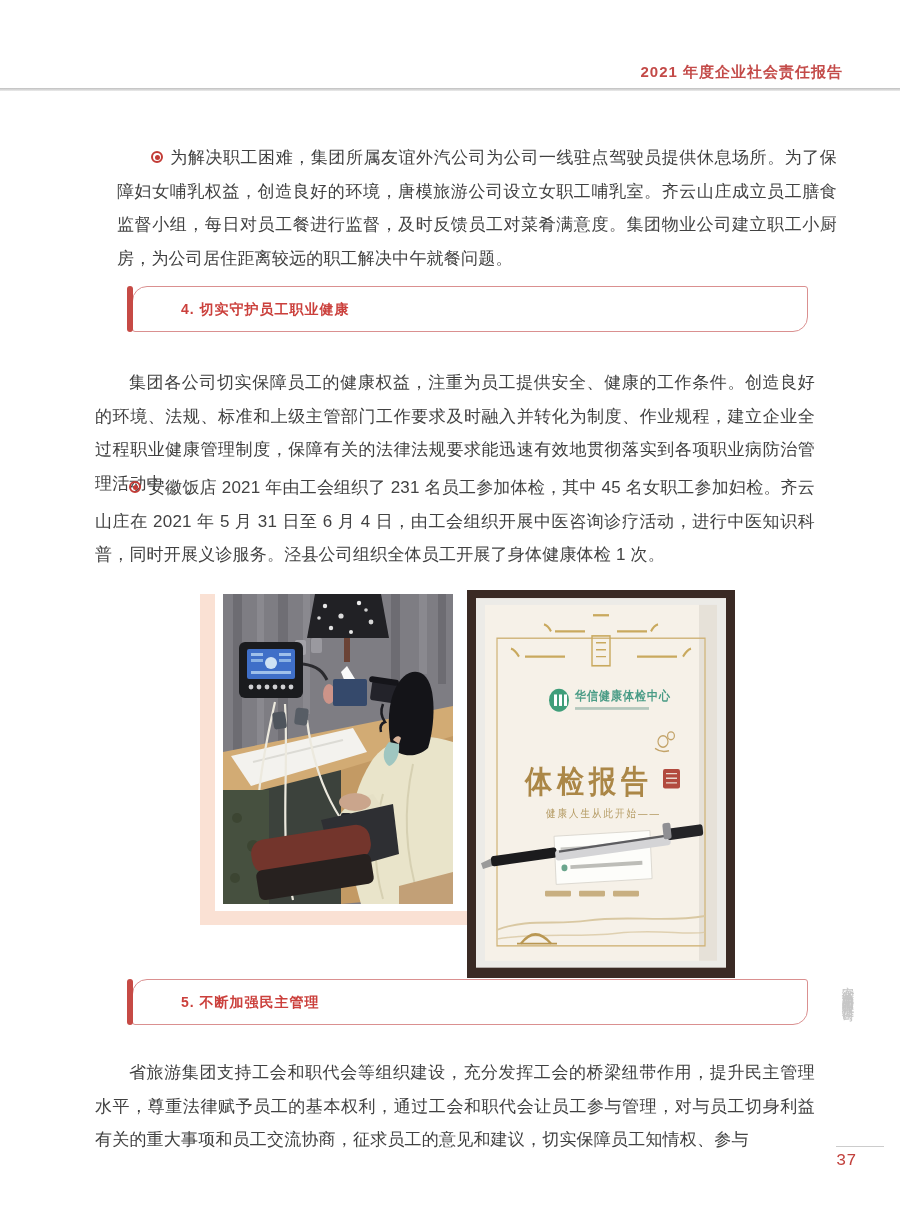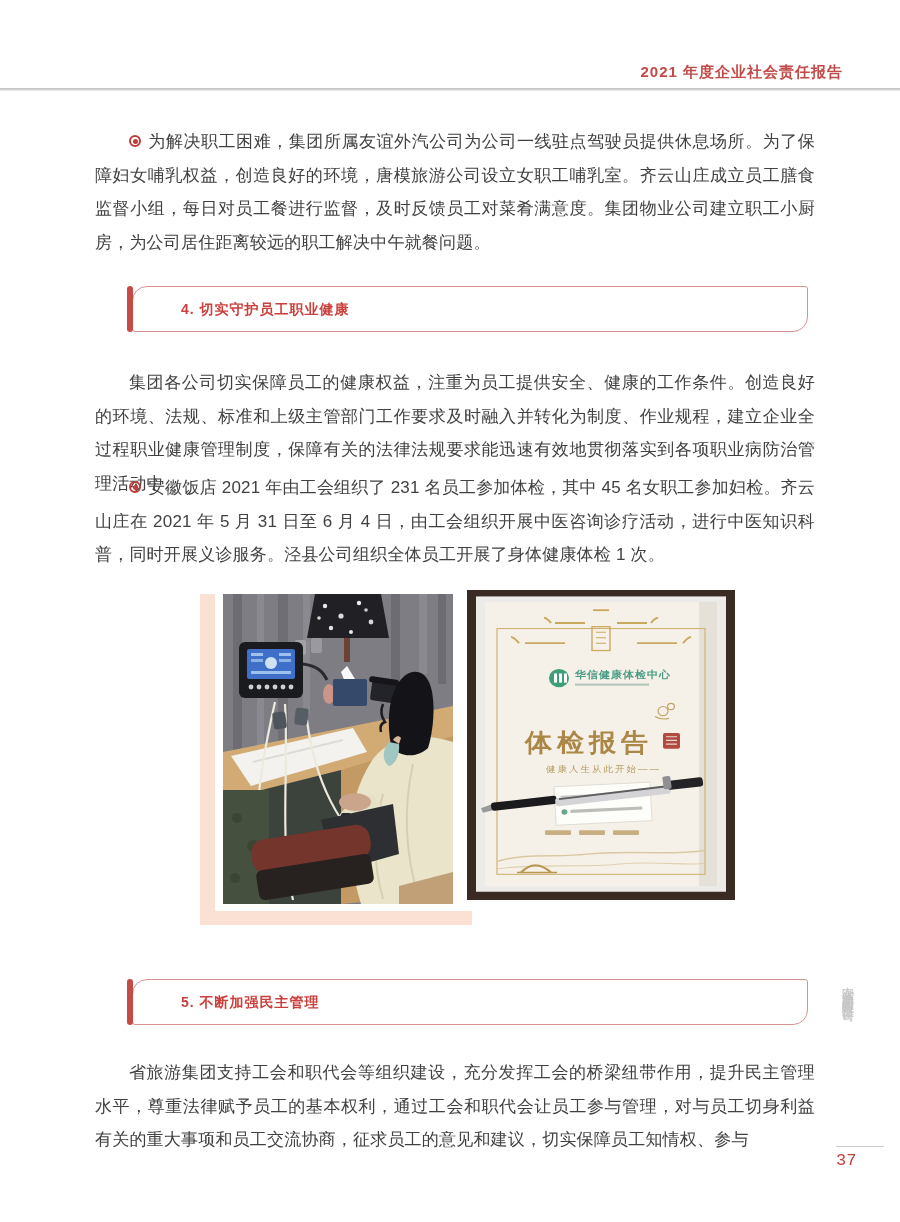--- a/index.html
+++ b/index.html
@@ -18,21 +18,21 @@
     position:absolute; top:88px; left:0; width:900px; height:3px;
     background:linear-gradient(#bfbfbf,#ececec);
   }
   
   .body-text {
     position:absolute; left:95px; width:720px;
     font-size:17px; line-height:33.5px; color:#414141;
     text-align:justify; letter-spacing:0.2px;
   }
   .indent { text-indent:2em; }
-  .p-welfare   { top:108px; }
+  .p-welfare   { top:124px;margin-left:22px; }
   .p-policy    { top:349px; }
   .p-checkup   { top:454px; }
   .p-democracy { top:1039px; }
   .bullet {
     display:inline-block; width:8px; height:8px; border-radius:50%;
     border:2.5px solid #c23b36; position:relative; margin-right:7px;
     vertical-align:0px; background:transparent;
   }
   .bullet::after {
     content:''; position:absolute; left:1.5px; top:1.5px; width:5px; height:5px;
@@ -51,21 +51,21 @@
   .section-box .section-title {
     display:block; padding-left:48px; line-height:44px;
     font-size:14px; font-weight:bold; color:#cb403c; letter-spacing:1px;
   }
   .box-4 { top:286px; }
   .box-5 { top:979px; }
   
   .peach-bar-v { position:absolute; left:200px; top:594px; width:15px; height:331px; background:#fae1d4; }
   .peach-bar-h { position:absolute; left:200px; top:911px; width:272px; height:14px; background:#fae1d4; }
   .photo-left  { position:absolute; left:223px; top:594px; width:230px; height:310px; }
-  .photo-right { position:absolute; left:467px; top:590px; width:268px; height:310px; }
+  .photo-right { position:absolute; left:467px; top:590px; width:268px; height:388px; }
   .photo-left svg, .photo-right svg { display:block; width:100%; height:100%; }
   
   .side-company {
     position:absolute; left:839px; top:976px; height:170px;
     writing-mode:vertical-rl; font-size:12.5px; letter-spacing:2px; color:#c6c6c6;
   }
   .footer-rule { position:absolute; left:836px; top:1146px; width:48px; border-top:1px solid #cccccc; }
   .page-number { position:absolute; left:836px; top:1151px; font-size:17px; color:#c2413d;font-family:Liberation Mono, monospace; }
   
   .svg-gold-title { font-family:"Liberation Serif","DejaVu Serif",serif; font-weight:bold; fill:#ab8747; letter-spacing:5px; }

